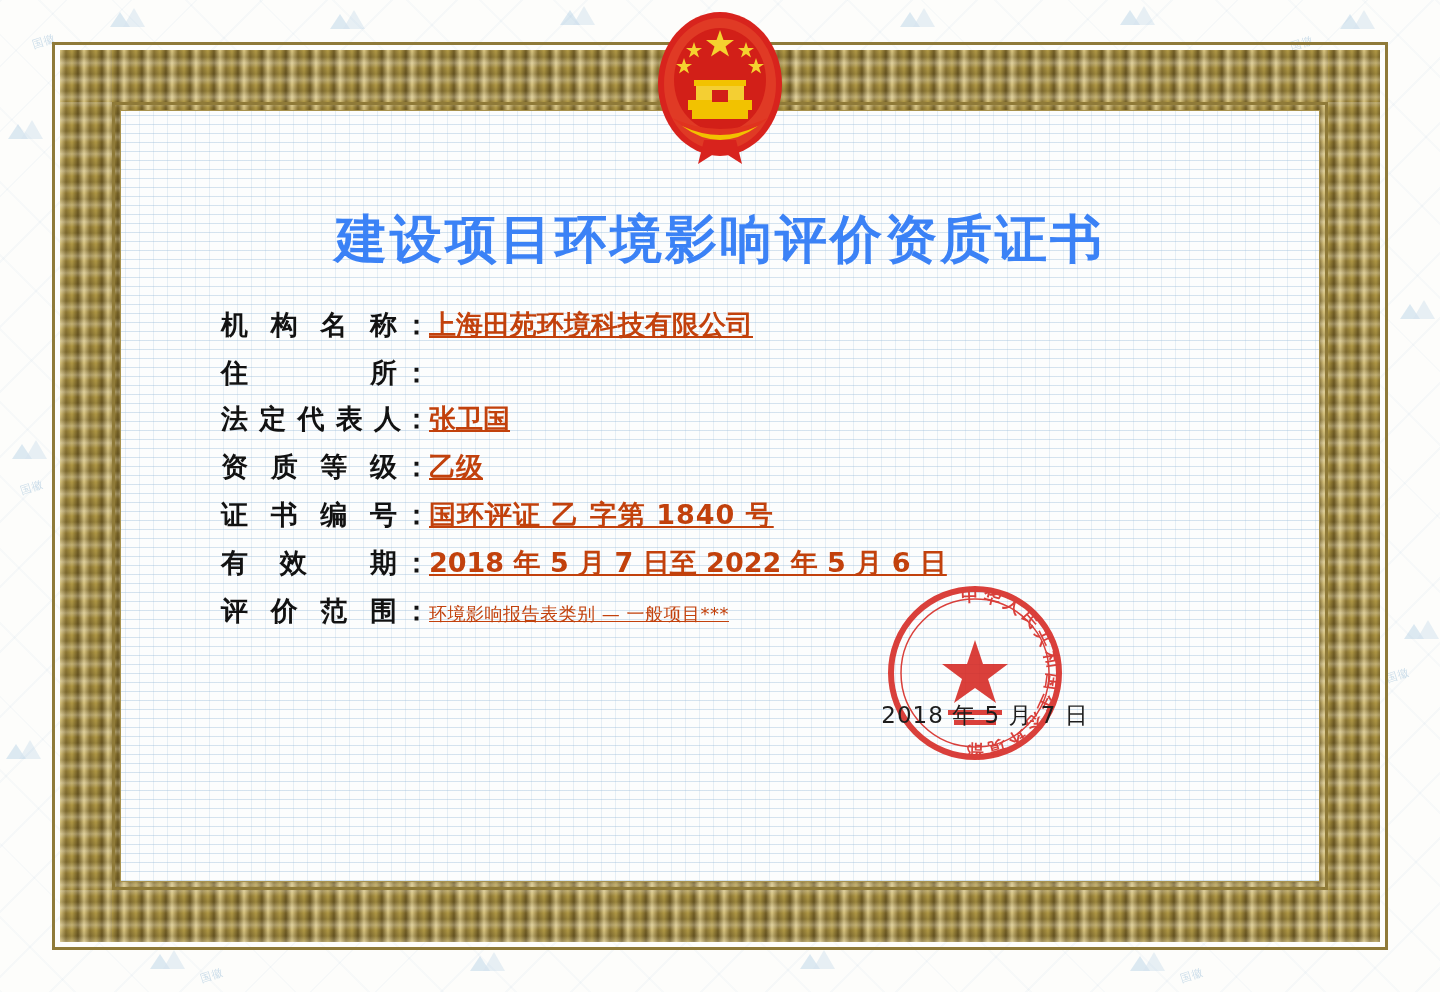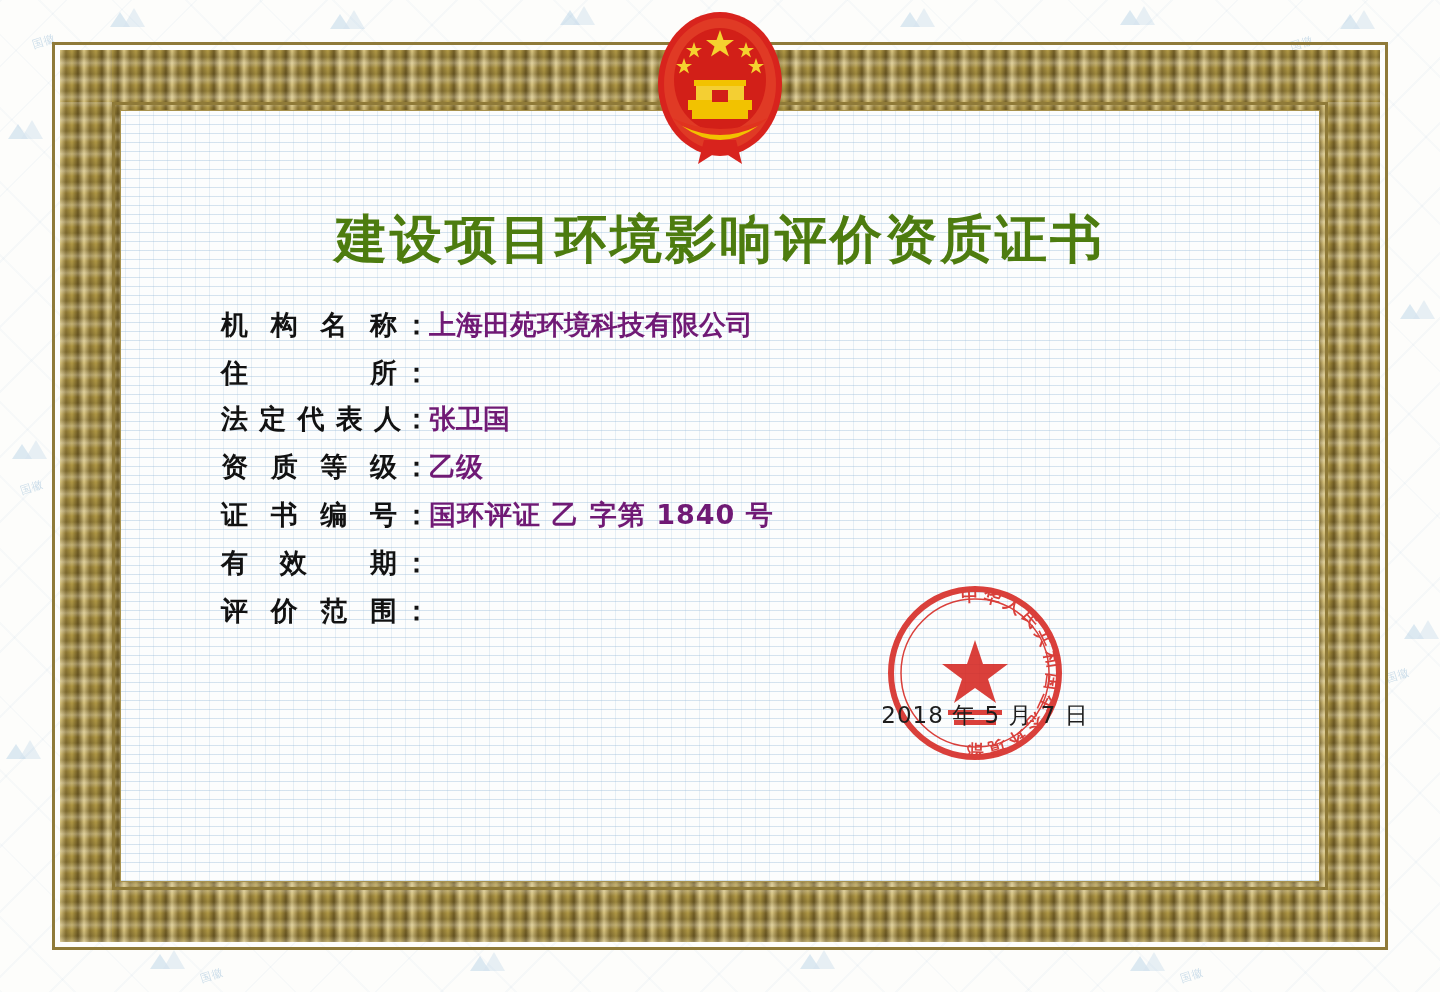--- a/index.html
+++ b/index.html
@@ -154,21 +154,21 @@
 
   .cert-title {
     position: absolute;
     top: 94px;
     left: 0; right: 0;
     text-align: center;
     font-family: "DejaVu Sans", sans-serif;
     font-weight: bold;
     font-size: 52px;
     letter-spacing: 3px;
-    color: #4d7c0f;
+    color: #3b82f6;
     white-space: nowrap;
   }
 
   .fields {
     position: absolute;
     top: 196px;
     left: 100px;
     right: 40px;
   }
   .field-row {
@@ -193,23 +193,24 @@
     justify-content: space-between;
     width: 176px;
   }
   .field-label .lbl-text > span { display: inline-block; }
   .field-label .colon { width: 26px; text-align: right; }
 
   .field-value {
     font-family: "DejaVu Sans", sans-serif;
     font-weight: bold;
     font-size: 27px;
-    color: #701a75;
+    color: #c2410c;
     line-height: 1.33;
     white-space: pre-line;
+    text-decoration: underline;
   }
   .field-value.small {
     font-size: 18px;
     font-weight: normal;
     padding-top: 9px;
     letter-spacing: 0.5px;
   }
   .field-value.cert-no {
     letter-spacing: 1px;
     text-align: center;
@@ -378,32 +379,34 @@
       <div class="field-row">
         <div class="field-label">
           <span class="lbl-text">
               <span>有</span>
               <span>效</span>
               <span></span>
               <span>期</span>
             </span>
           <span class="colon">：</span>
         </div>
+        <div class="field-value">2018 年 5 月 7 日至 2022 年 5 月 6 日</div>
       </div>
 
       <div class="field-row row-scope">
         <div class="field-label">
           <span class="lbl-text">
               <span>评</span>
               <span>价</span>
               <span>范</span>
               <span>围</span>
             </span>
           <span class="colon">：</span>
         </div>
+        <div class="field-value small">环境影响报告表类别 — 一般项目***</div>
       </div>
 
     </div>
   </div>
 
   <div class="seal">
     <svg viewBox="0 0 190 190" width="190" height="190" aria-hidden="true">
       <defs>
         <path id="sealArc" d="M 95,95 m -72,0 a 72,72 0 1,1 144,0 a 72,72 0 1,1 -144,0"></path>
       </defs>

